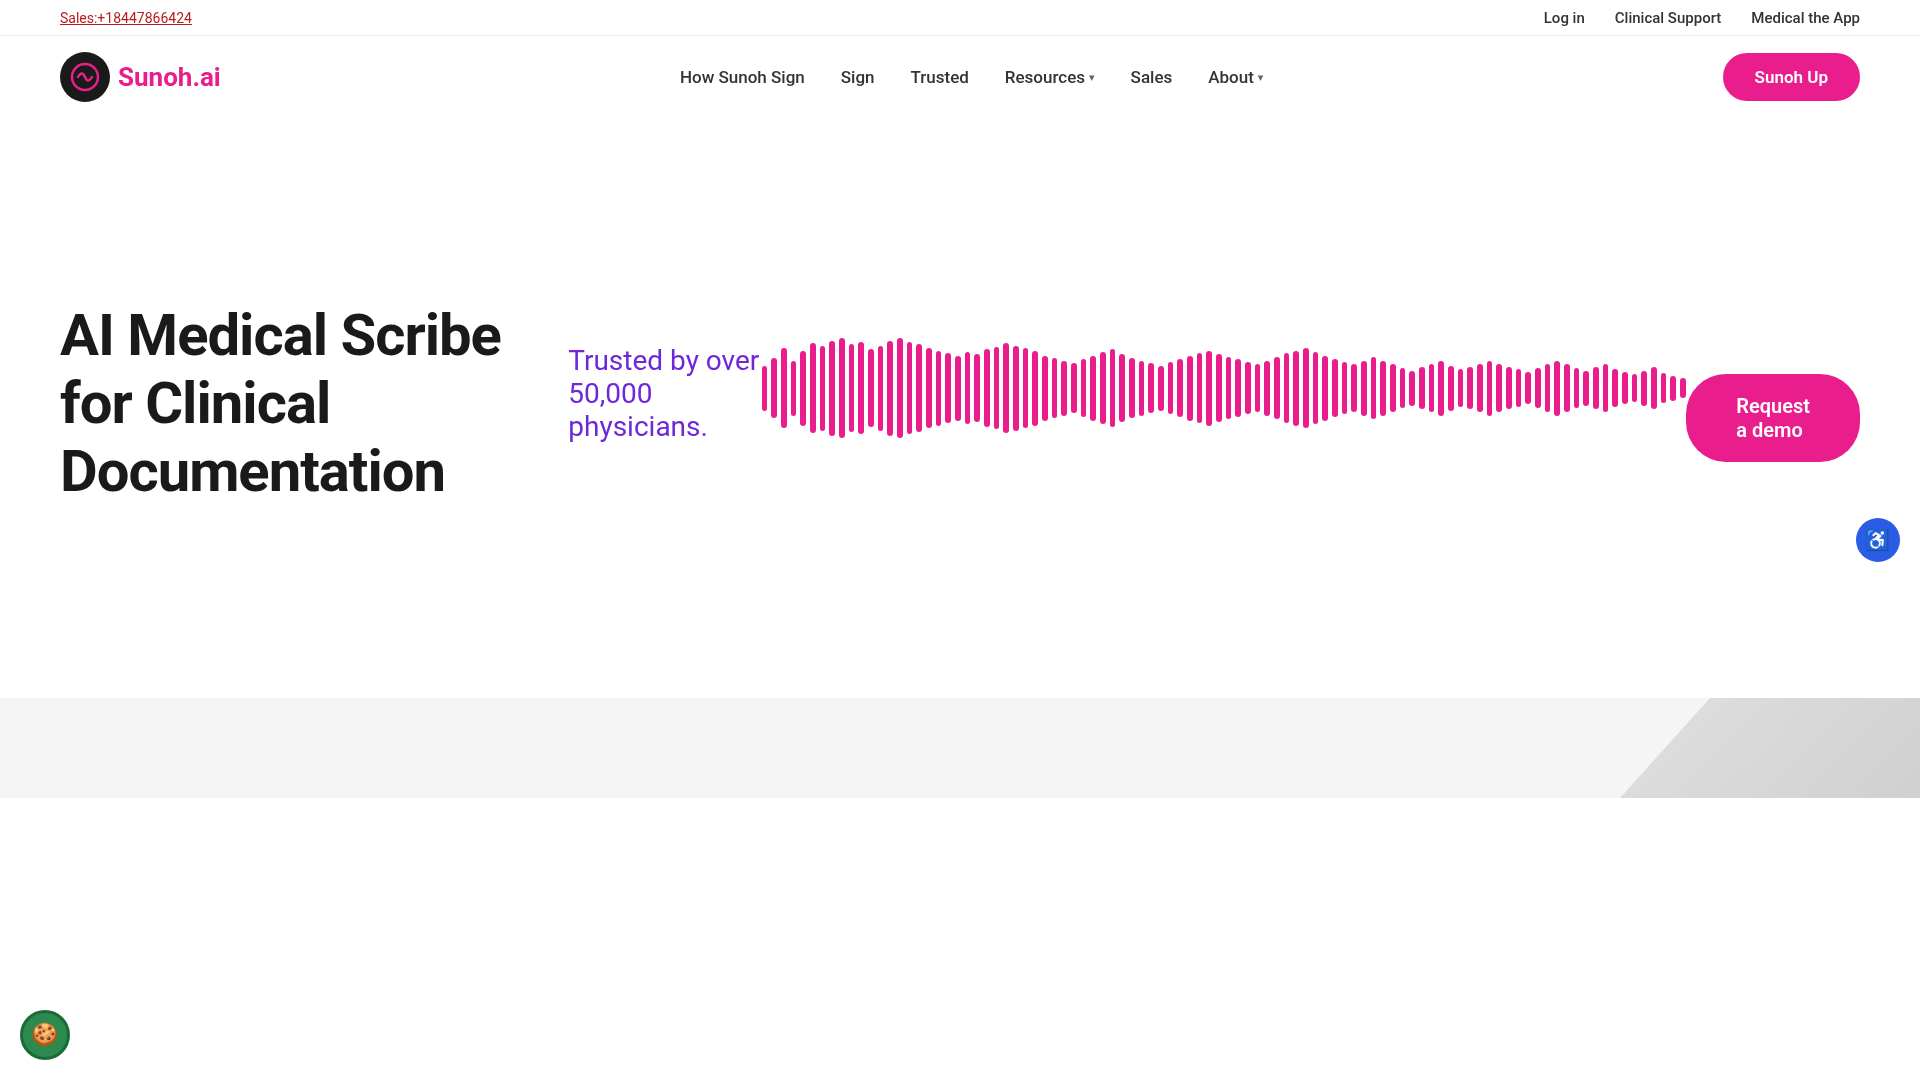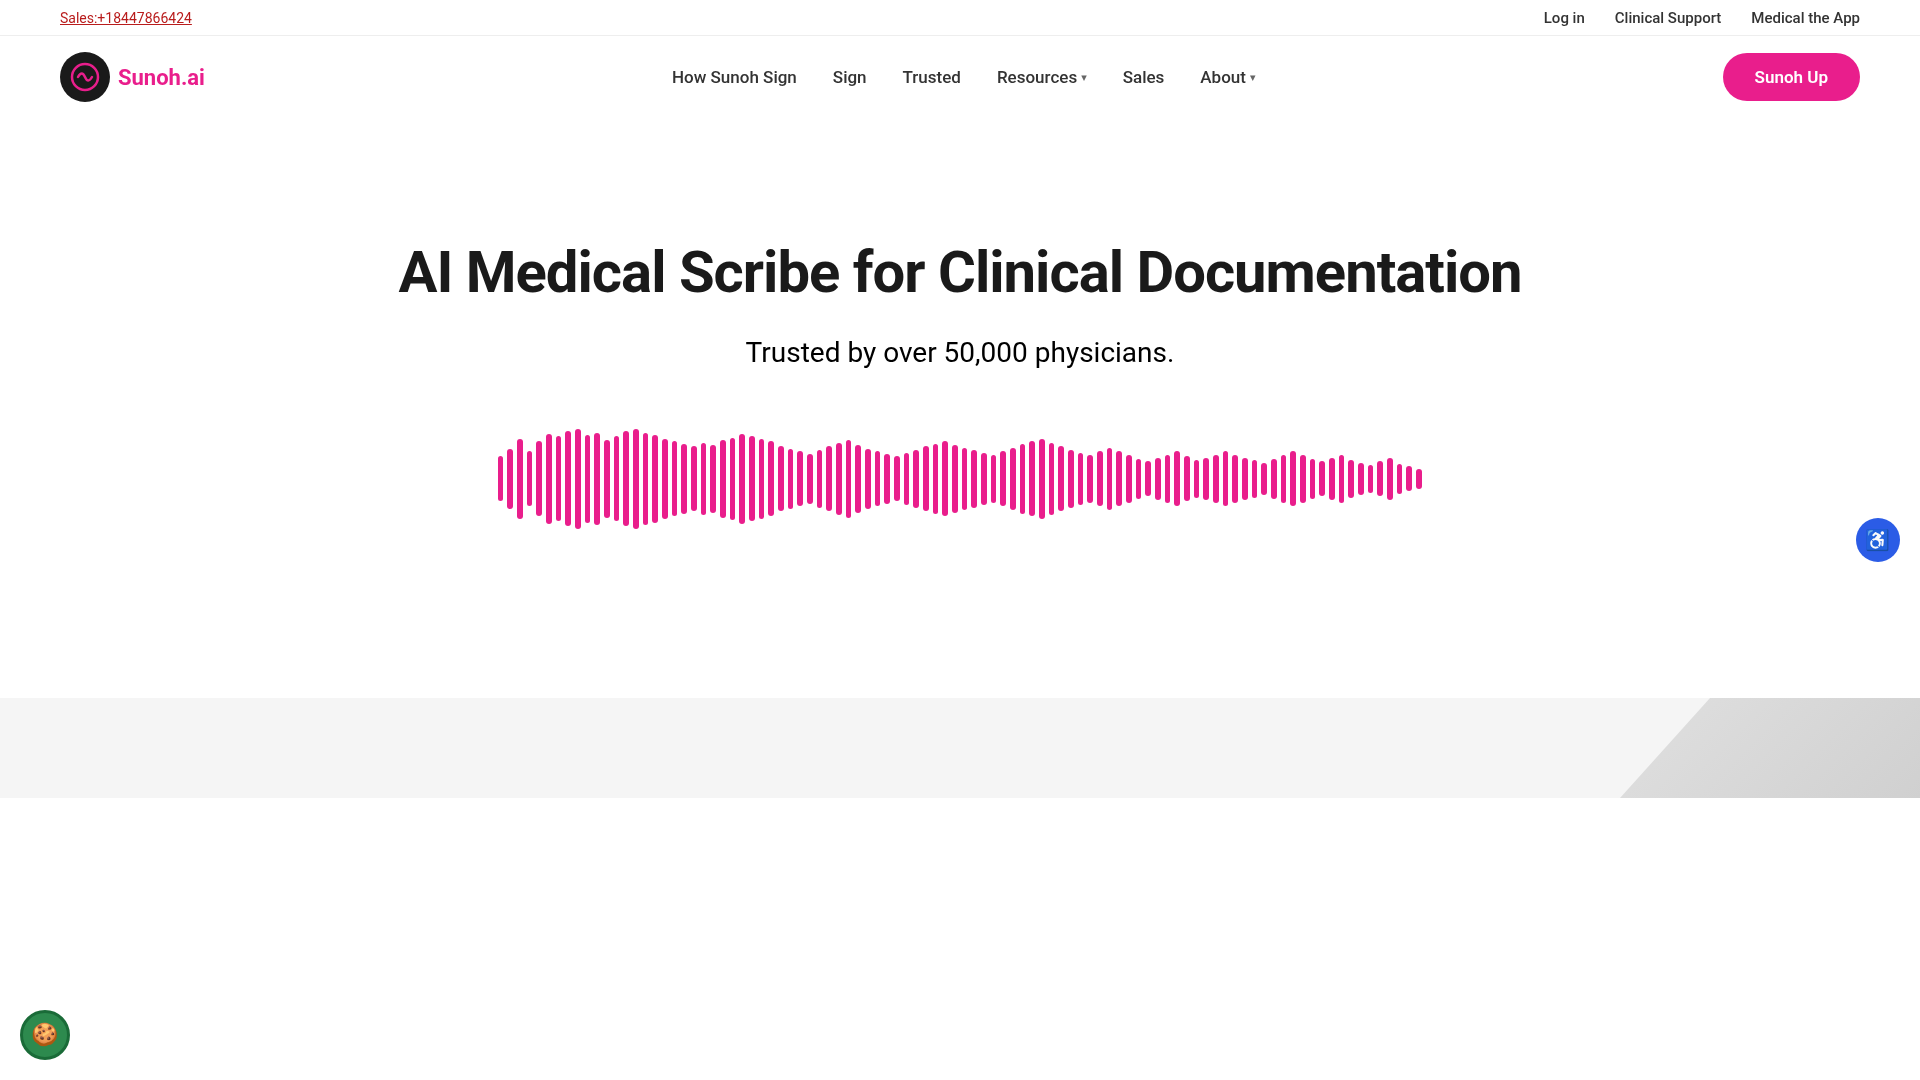--- a/index.html
+++ b/index.html
@@ -49,21 +49,21 @@
       width: 50px;
       height: 50px;
       background: #1a1a1a;
       border-radius: 50%;
       display: flex;
       align-items: center;
       justify-content: center;
       flex-shrink: 0;
     }
     .logo-text {
-      font-size: 22px;
+      font-size: 26px;
       font-weight: 700;
       color: #1a1a1a;
     }
     .logo-text span { color: #e91e8c; }
 
     .nav-links {
       display: flex;
       align-items: center;
       gap: 36px;
       list-style: none;
@@ -97,37 +97,37 @@
       font-size: 17px;
       font-weight: 600;
       cursor: pointer;
       text-decoration: none;
       display: inline-block;
     }
 
     
     .hero {
       display: flex;
-      flex-direction: column;
+      flex-direction: row;
       align-items: center;
       justify-content: center;
       padding: 80px 60px 60px;
-      text-align: center;
+      text-align: left;
       min-height: 580px;
     }
     .hero-title {
       font-size: 58px;
       font-weight: 700;
       color: #1a1a1a;
       margin-bottom: 30px;
       letter-spacing: -1px;
     }
     .hero-subtitle {
       font-size: 28px;
-      color: #000000;
+      color: #6d28d9;
       margin-bottom: 50px;
     }
 
     
     .waveform {
       display: flex;
       align-items: center;
       gap: 4px;
       height: 120px;
       margin-bottom: 60px;
@@ -350,20 +350,21 @@
       <div class="waveform-bar" style="height: 38px;"></div>
       <div class="waveform-bar" style="height: 32px;"></div>
       <div class="waveform-bar" style="height: 28px; width: 5px;"></div>
       <div class="waveform-bar" style="height: 35px;"></div>
       <div class="waveform-bar" style="height: 42px;"></div>
       <div class="waveform-bar" style="height: 30px; width: 5px;"></div>
       <div class="waveform-bar" style="height: 25px;"></div>
       <div class="waveform-bar" style="height: 20px;"></div>
     </div>
 
+  <a href="#" class="demo-btn">Request a demo</a>
 </section>
 
 <div class="footer-section">
   <div class="footer-decoration"></div>
 </div>
 
 <button class="accessibility-btn">
   <span>♿</span>
 </button>
 

